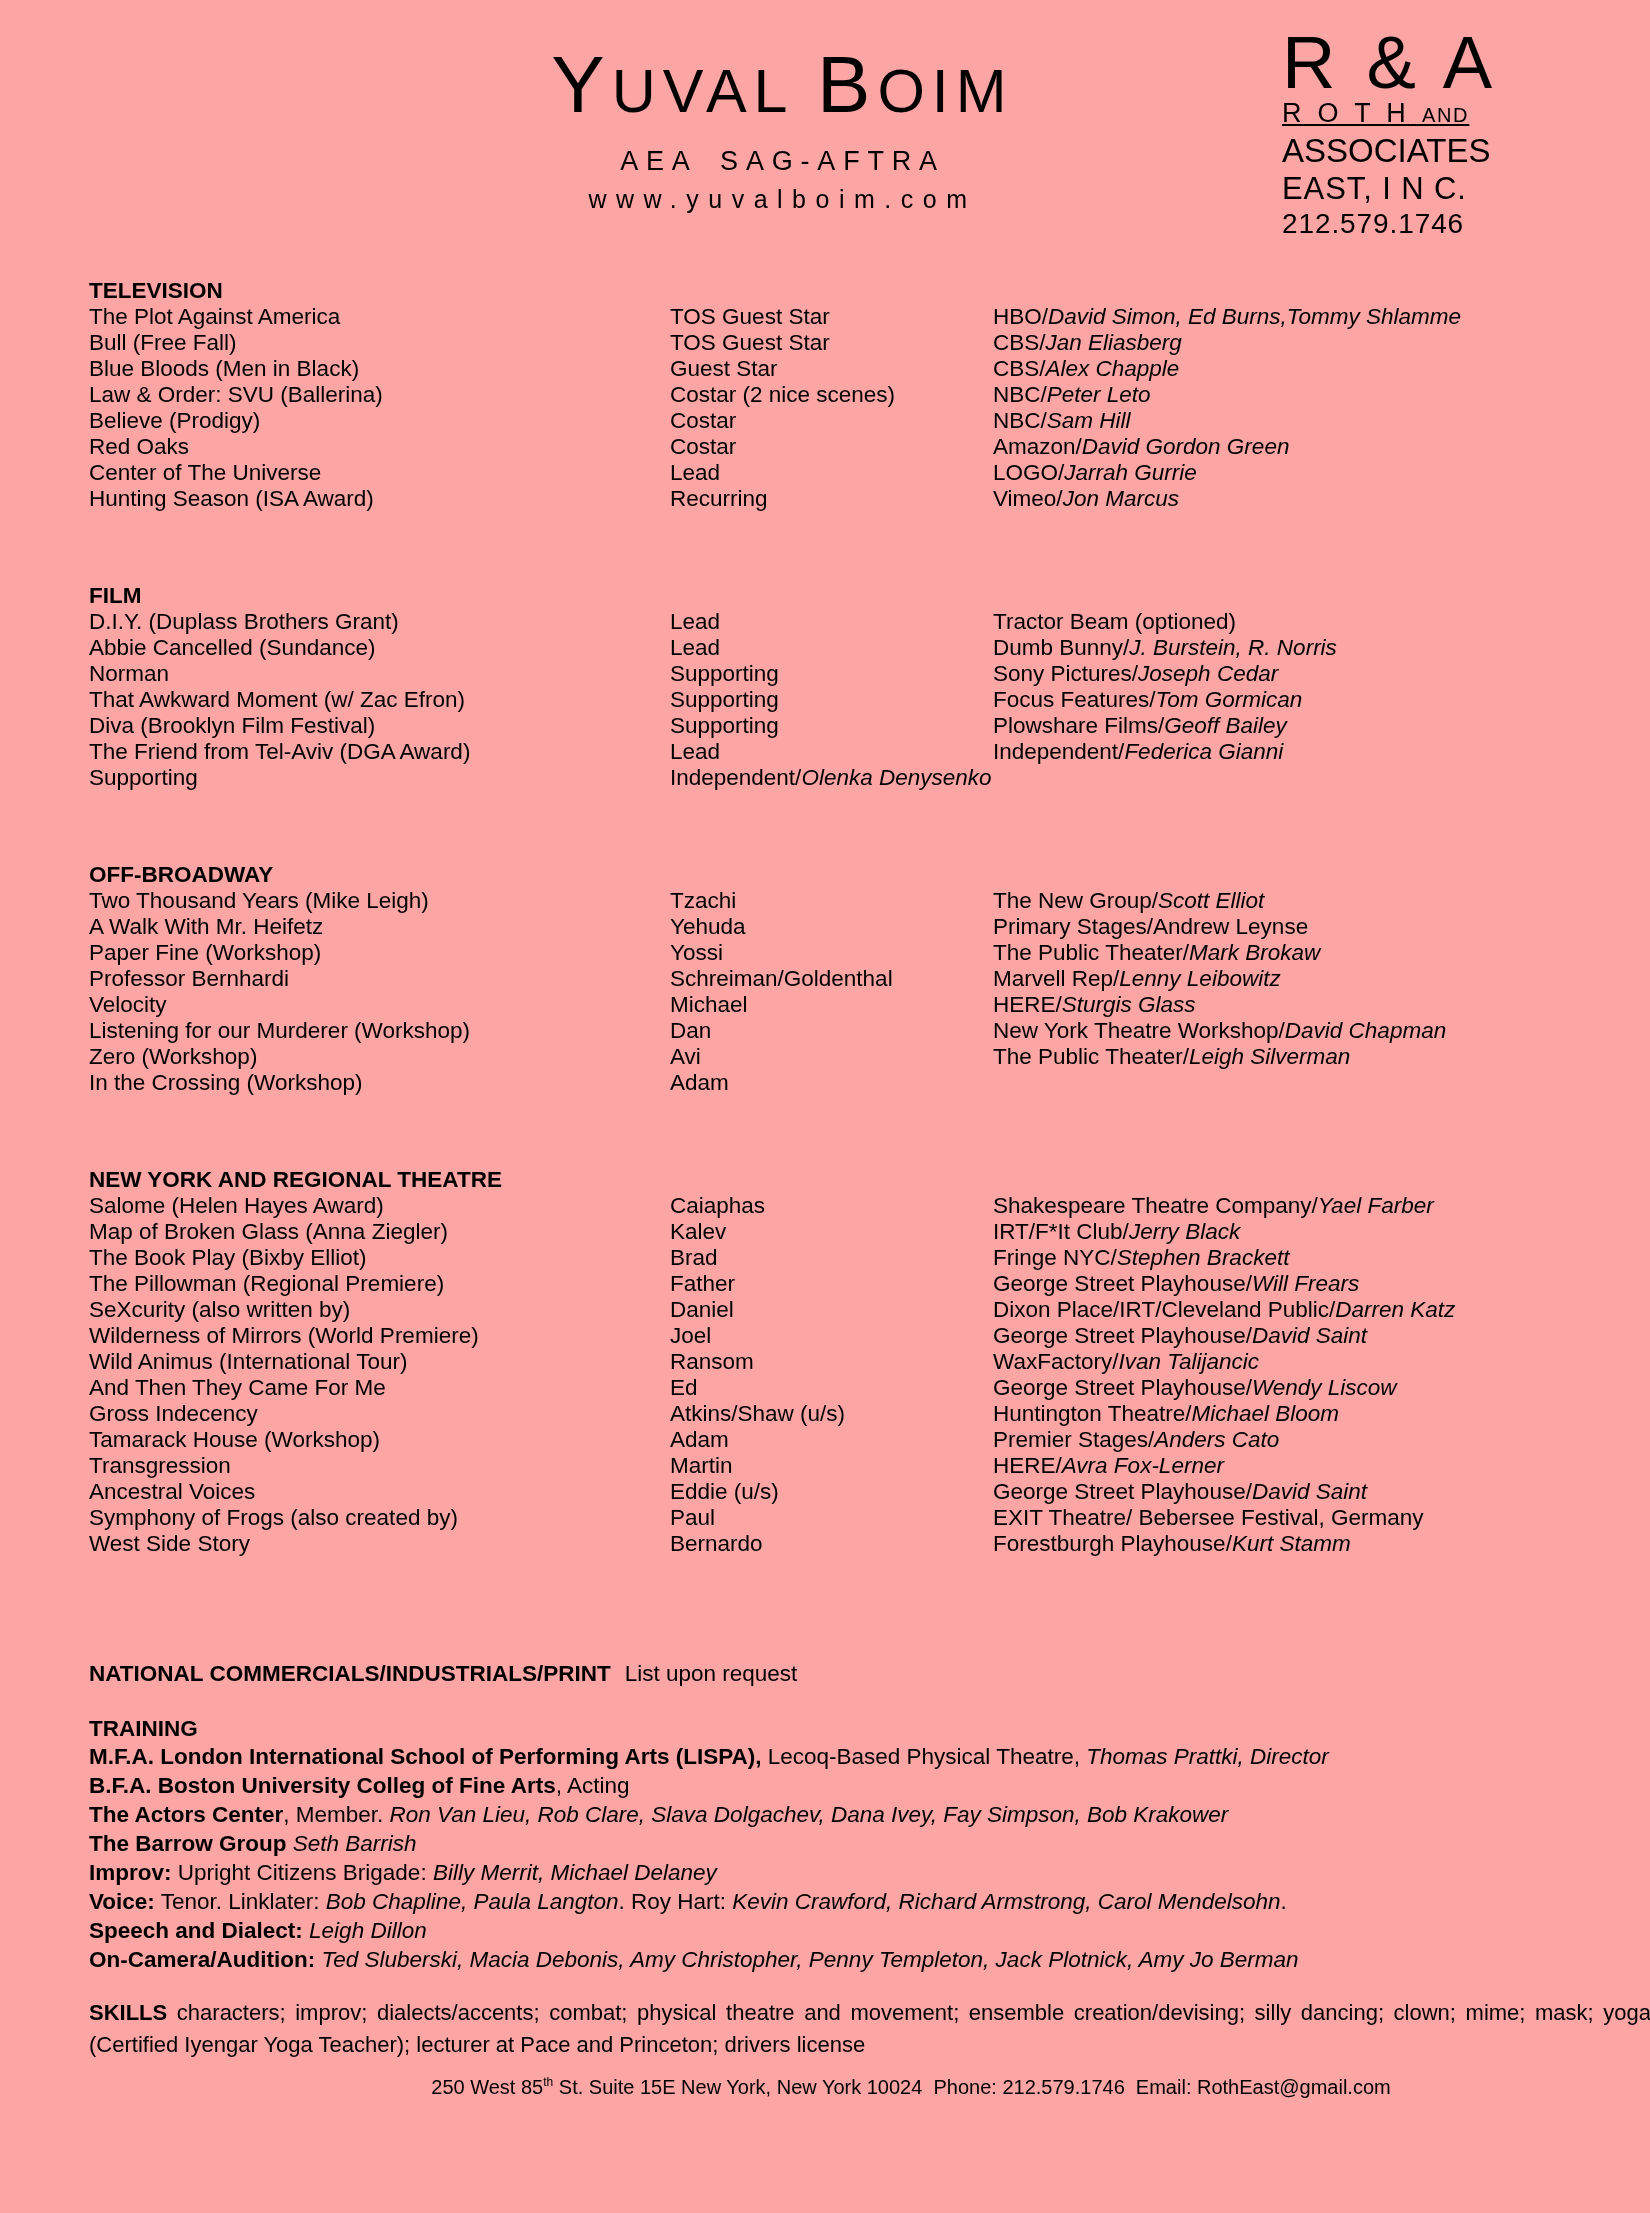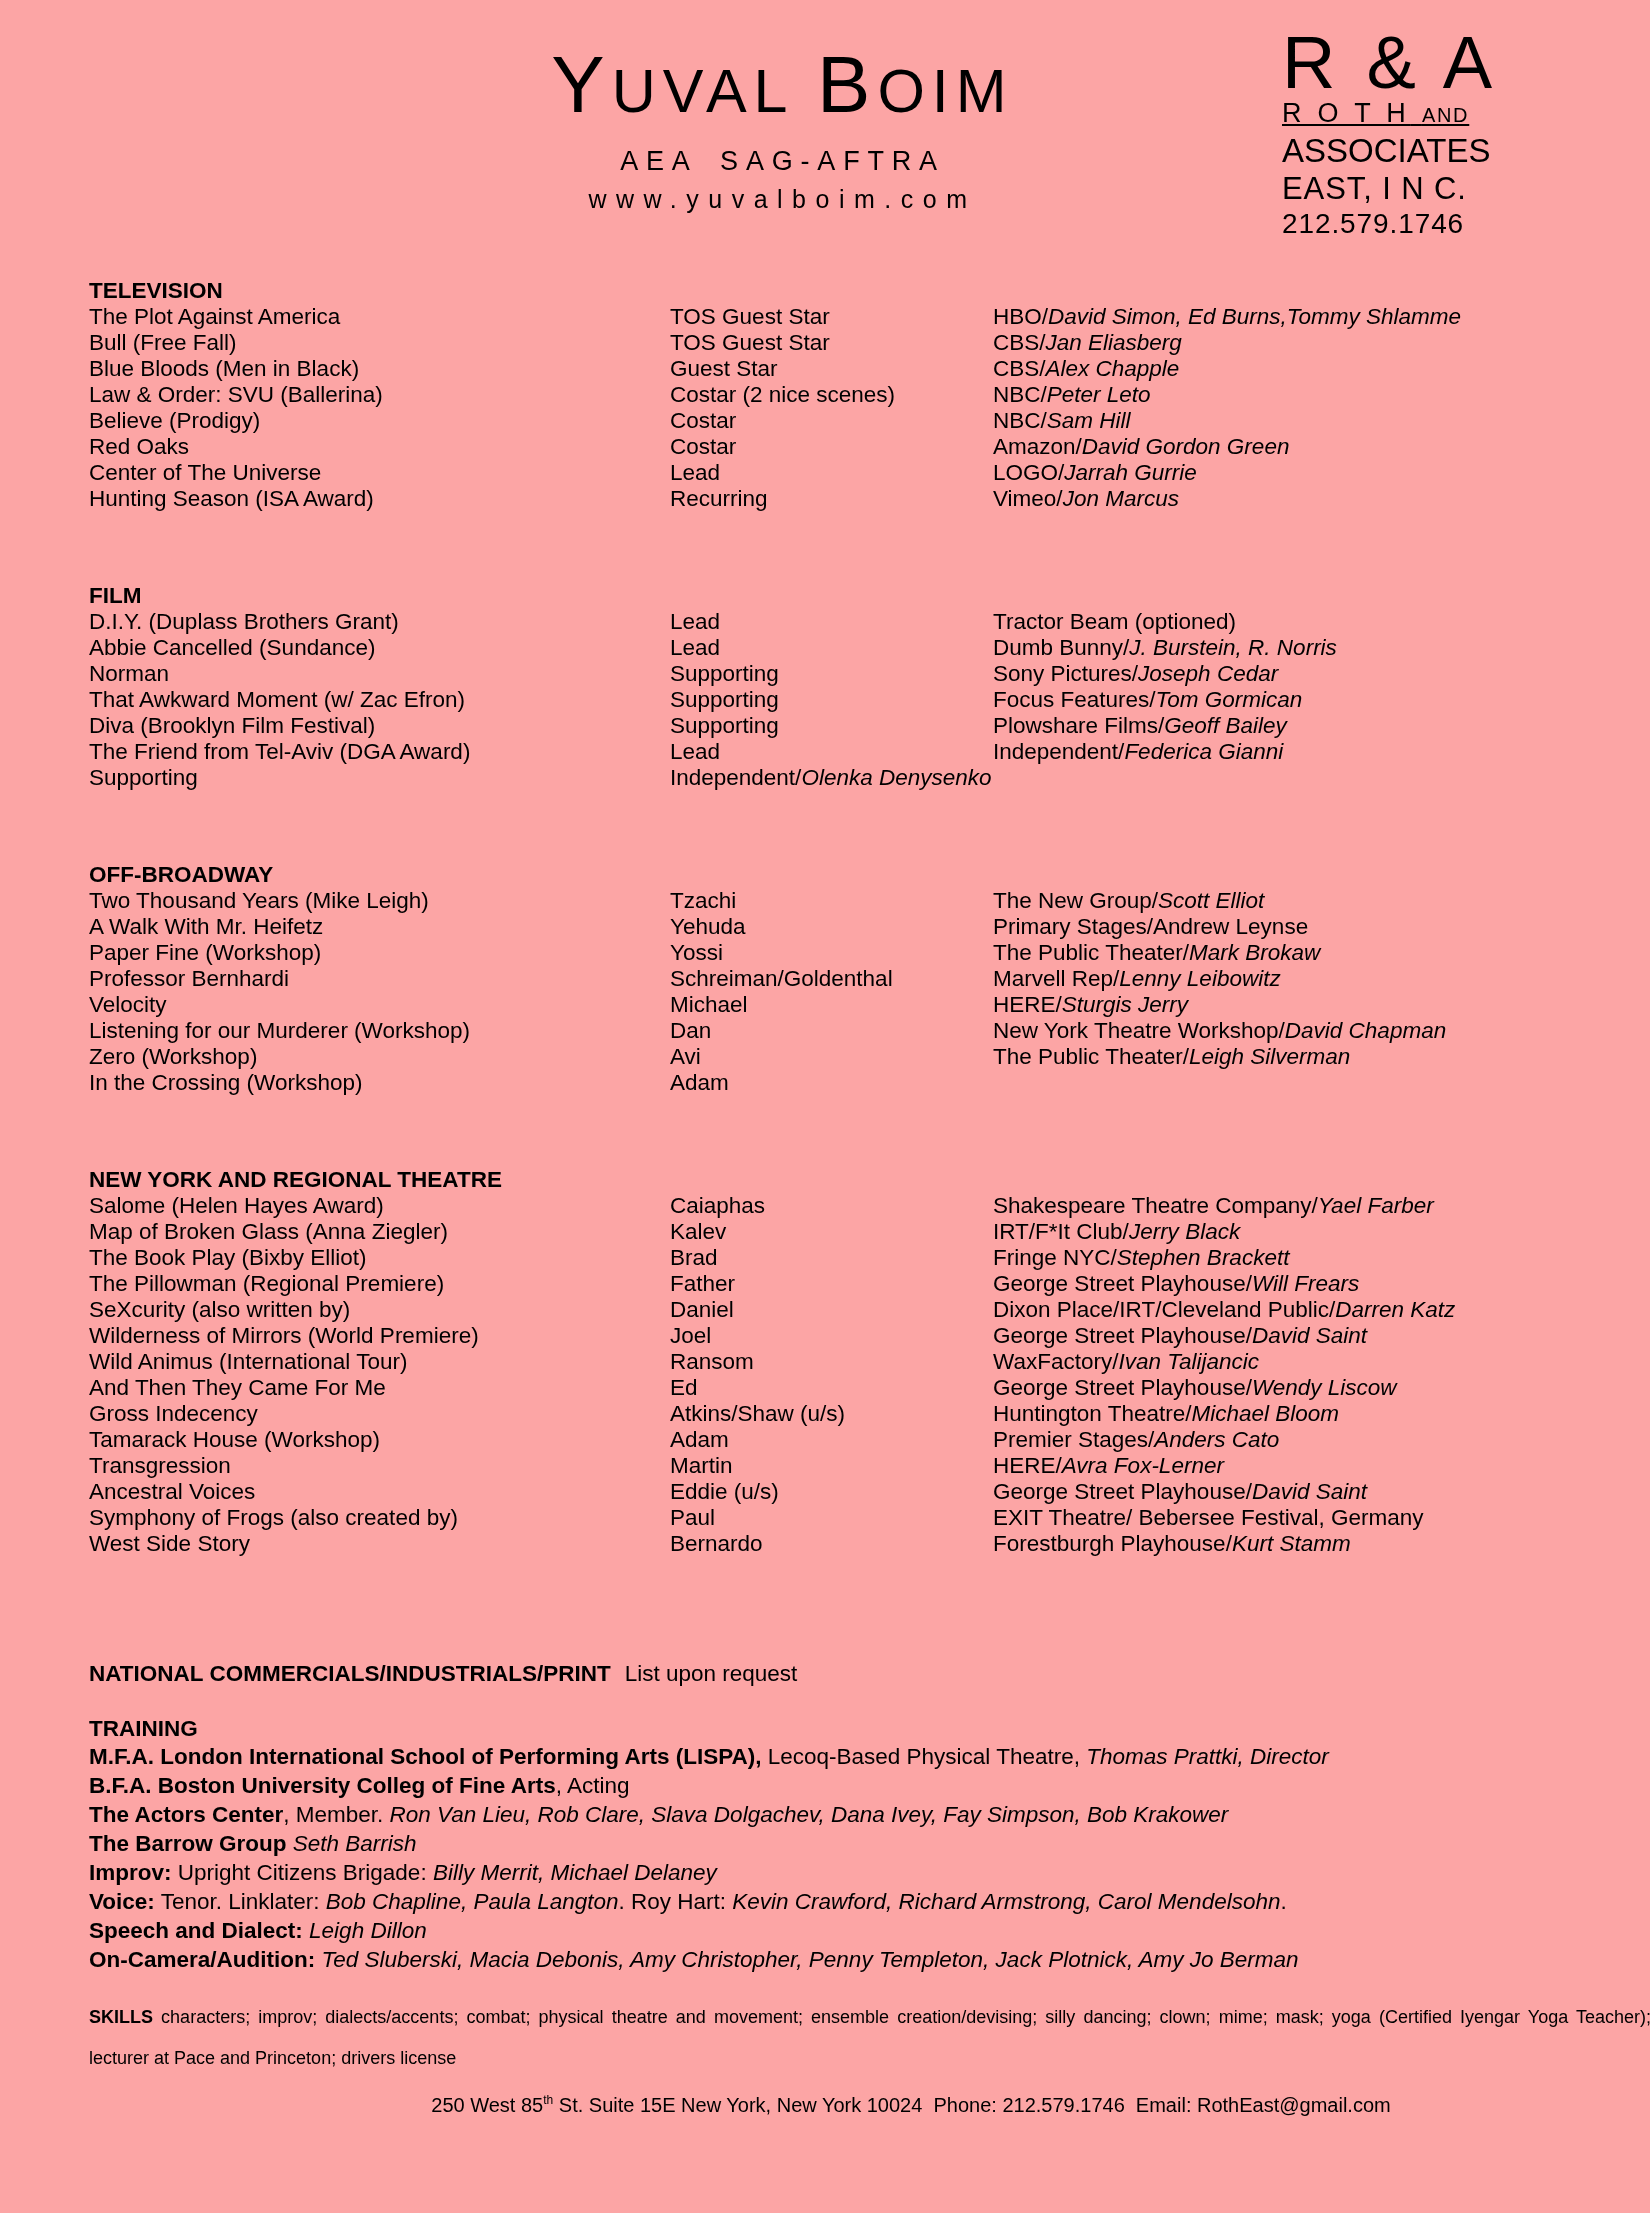--- a/index.html
+++ b/index.html
@@ -31,21 +31,21 @@
   .section:first-child .section-title{margin-top:0;}
   .row{display:grid;grid-template-columns:581px 323px 1fr;font-size:22.5px;line-height:26px;white-space:nowrap;}
   .c3 i,.tline i{font-style:italic;}
   
   .comm{margin-top:104px;font-size:22.5px;line-height:26px;}
   .comm b{font-weight:bold;}
   .commnote{margin-left:14px;}
   .training-title{margin-top:29px;font-weight:bold;font-size:22.5px;line-height:26px;}
   .tline{font-size:22.5px;line-height:29px;white-space:nowrap;}
   .tline b{font-weight:bold;}
-  .skills{margin:22.5px 0 0 0;font-size:18px;line-height:41px;text-align:justify;}
+  .skills{margin:22.5px 0 0 0;font-size:22px;line-height:32px;text-align:justify;}
   .skills b{font-weight:bold;}
   
   .footer{margin-top:14px;text-align:center;font-size:20px;padding-left:82px;white-space:nowrap;}
   .footer sup{font-size:12px;}
 </style>
 </head>
 <body>
 
 <div class="page">
 
@@ -165,21 +165,21 @@
             <span class="c3">The Public Theater/<i>Mark Brokaw</i></span>
           </div>
           <div class="row">
             <span class="c1">Professor Bernhardi</span>
             <span class="c2">Schreiman/Goldenthal</span>
             <span class="c3">Marvell Rep/<i>Lenny Leibowitz</i></span>
           </div>
           <div class="row">
             <span class="c1">Velocity</span>
             <span class="c2">Michael</span>
-            <span class="c3">HERE/<i>Sturgis Jerry</i></span>
+            <span class="c3">HERE/<i>Sturgis Glass</i></span>
           </div>
           <div class="row">
             <span class="c1">Listening for our Murderer (Workshop)</span>
             <span class="c2">Dan</span>
             <span class="c3">New York Theatre Workshop/<i>David Chapman</i></span>
           </div>
           <div class="row">
             <span class="c1">Zero (Workshop)</span>
             <span class="c2">Avi</span>
             <span class="c3">The Public Theater/<i>Leigh Silverman</i></span>

